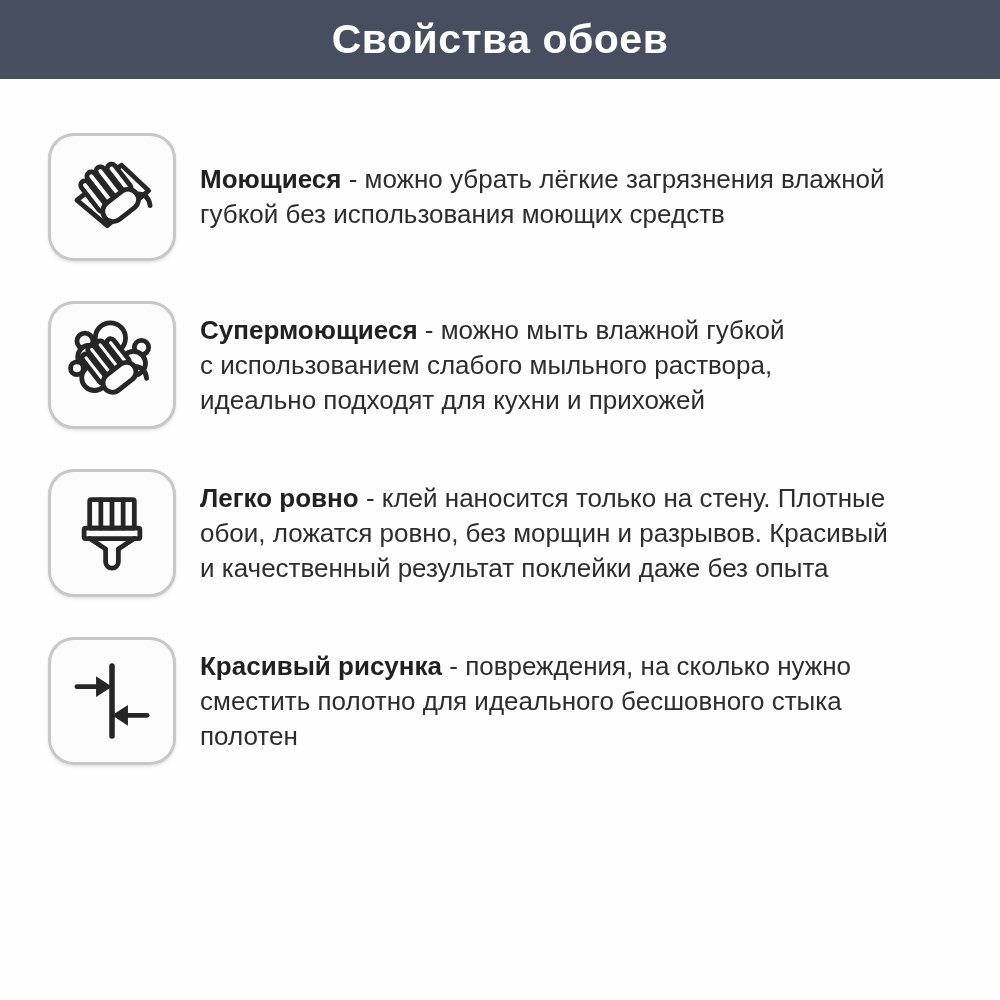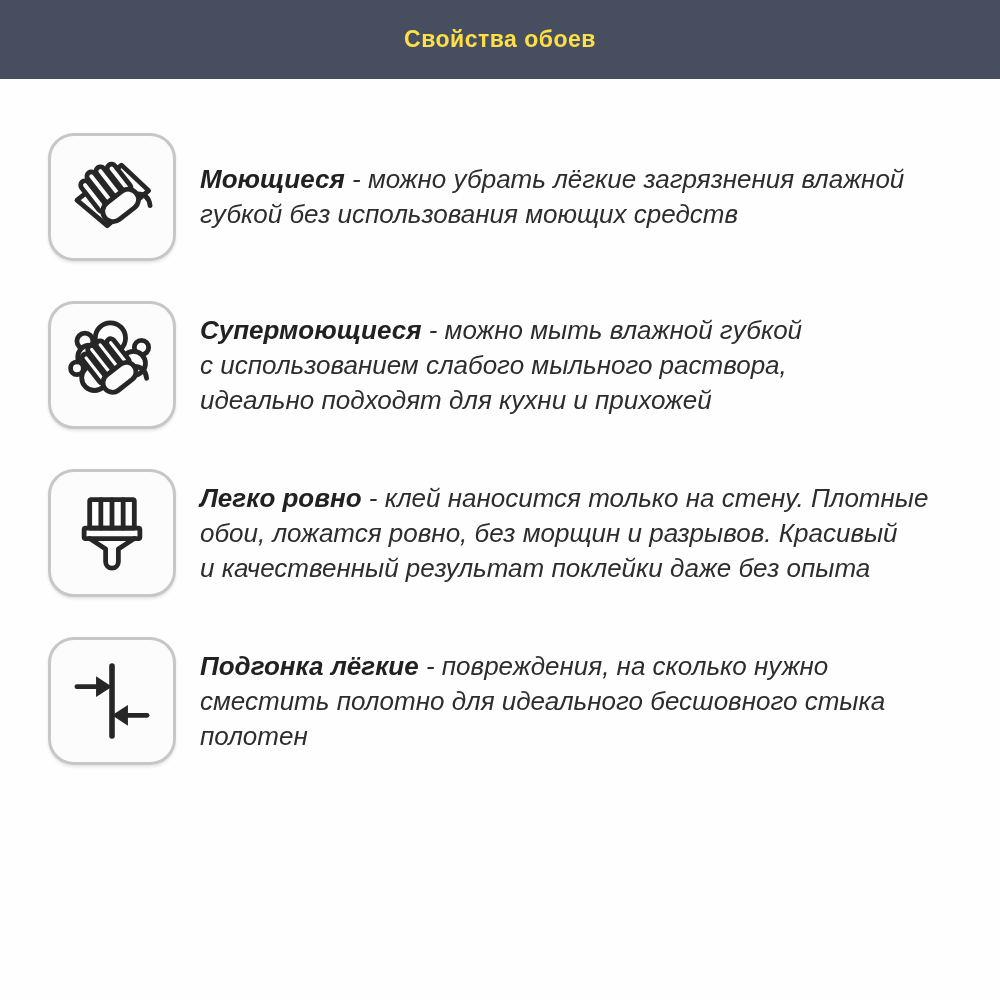--- a/index.html
+++ b/index.html
@@ -11,27 +11,27 @@
   }
   .page { width: 1000px; height: 1000px; background: #fefefe; }
   .header {
     height: 79px;
     background: #474e5f;
     display: flex;
     align-items: center;
     justify-content: center;
   }
   .header-title {
-    color: #fde047;
-    font-size: 23px;
+    color: #ffffff;
+    font-size: 41px;
     font-weight: 700;
     letter-spacing: 0.5px;
     text-align: right;
   }
-  .content { padding: 54px 56px 0 48px; font-style: italic; }
+  .content { padding: 54px 56px 0 48px; }
   .row {
     display: flex;
     align-items: center;
     gap: 24px;
     margin-bottom: 40px;
   }
   .icon-box {
     width: 128px;
     height: 128px;
     flex: 0 0 128px;
@@ -127,18 +127,18 @@
     <div class="row">
       <div class="icon-box">
         <svg viewBox="0 0 128 128" fill="none" stroke="#262626" stroke-width="6" stroke-linecap="round" stroke-linejoin="round">
           <path d="M64 20 V108" stroke-width="7"></path>
           <path d="M20 46 H44"></path>
           <polygon points="44,33 64,46 44,59" fill="#262626" stroke="none"></polygon>
           <path d="M108 82 H84"></path>
           <polygon points="84,69 64,82 84,95" fill="#262626" stroke="none"></polygon>
         </svg>
       </div>
-      <div class="text"><b>Подгонка лёгкие</b> <span>- повреждения, на сколько нужно
+      <div class="text"><b>Красивый рисунка</b> <span>- повреждения, на сколько нужно
 сместить полотно для идеального бесшовного стыка полотен</span></div>
     </div>
 
   </div>
 </div>
 
 </body></html>

